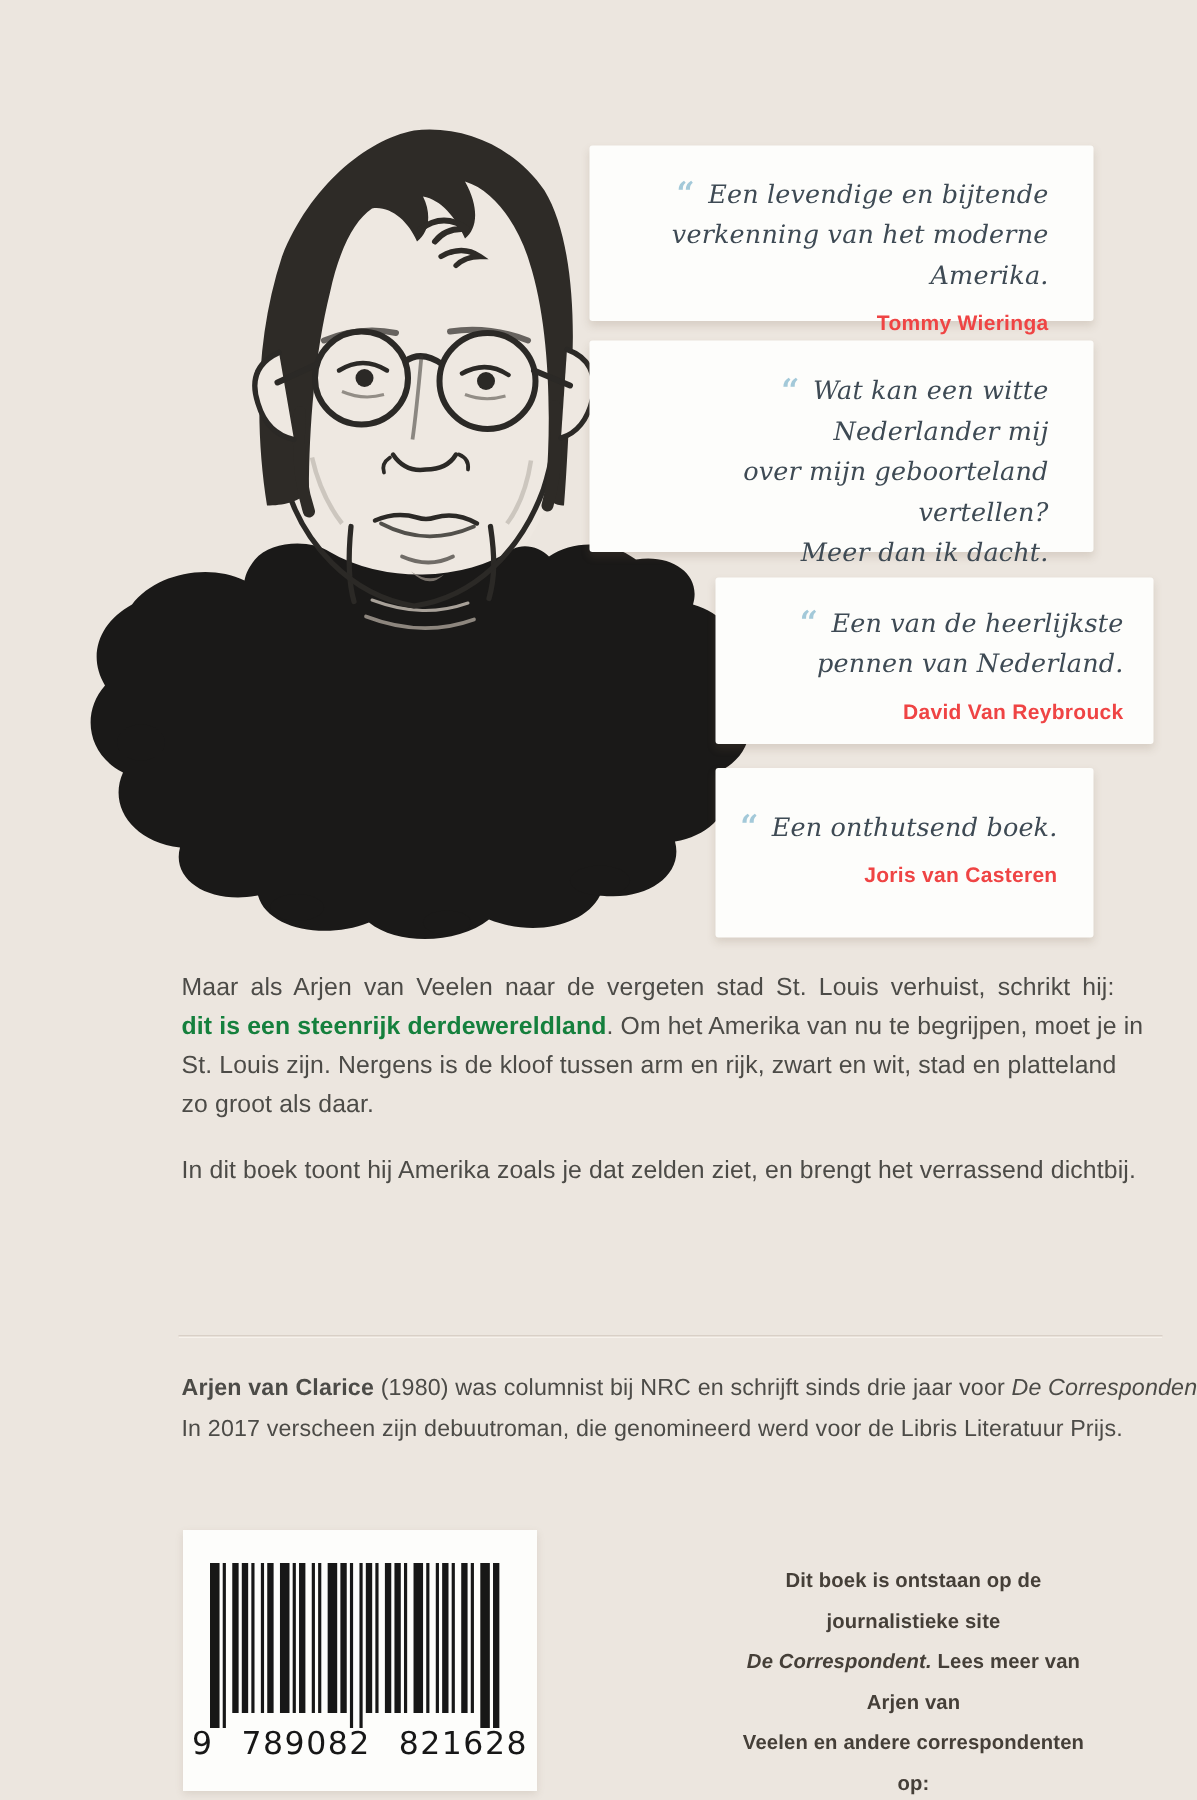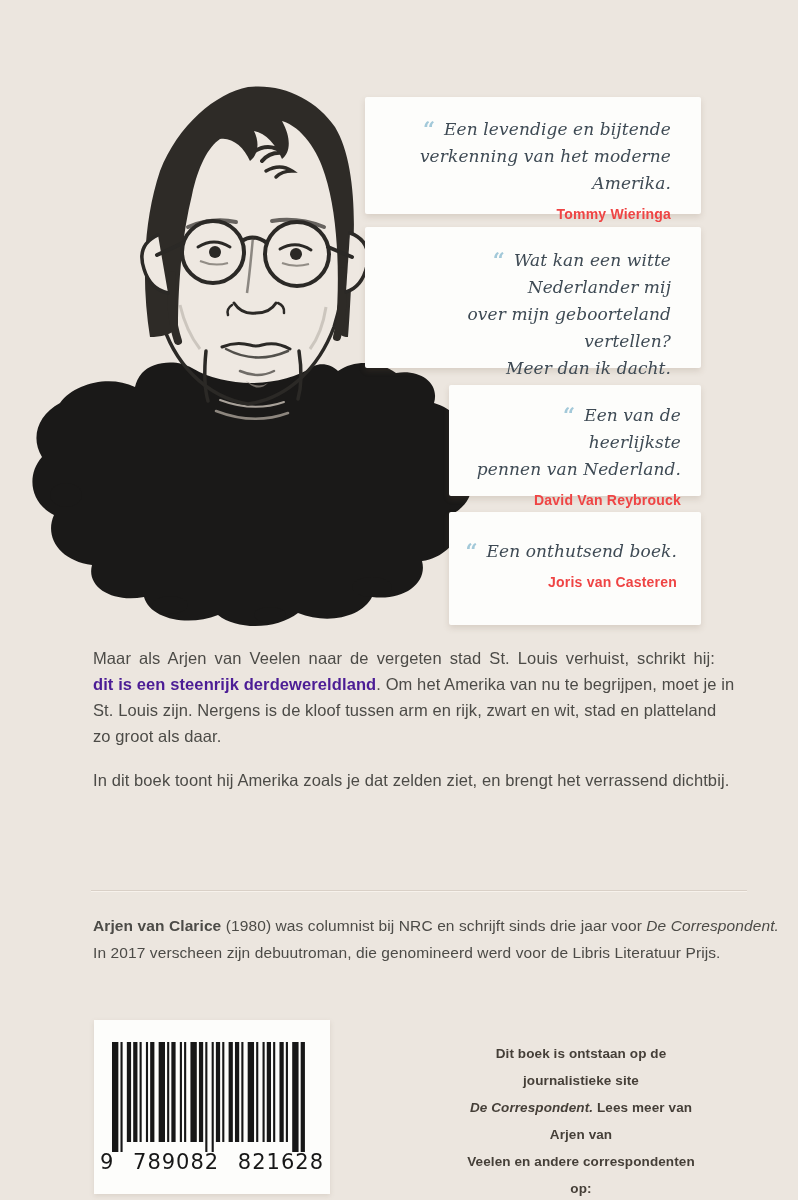--- a/index.html
+++ b/index.html
@@ -1,41 +1,41 @@
 <!DOCTYPE html>
 <html><head>
 <meta charset="utf-8">
 <style>
   html,body{margin:0;padding:0;}
   body{width:798px;height:1200px;overflow:hidden;position:relative;
        font-family:"Liberation Sans",sans-serif;background:#ece6df;}
-  .cover{position:absolute;inset:0;background:#ece6df;}
+  .cover{position:absolute;inset:0;background:#ece6df;margin-left:28px;}
 
   
   .qbox{position:absolute;background:#fdfdfb;border-radius:2px;
         box-shadow:0 3px 6px rgba(120,100,80,.18);
         text-align:right;box-sizing:border-box;}
   .qbox1{left:365px;top:97px;width:336px;height:117px;padding:19px 30px 0 16px;}
   .qbox2{left:365px;top:227px;width:336px;height:141px;padding:20px 30px 16px 16px;}
-  .qbox3{left:449px;top:385px;width:252px;height:111px;padding:17px 20px 0 24px;}
+  .qbox3{left:449px;top:385px;width:292px;height:111px;padding:17px 20px 0 24px;}
   .qbox4{left:449px;top:512px;width:252px;height:113px;padding:26px 24px 0 14px;}
   .qmark{font-family:"DejaVu Serif",serif;font-weight:700;font-size:21px;
          color:#a3c9d9;margin-right:9px;vertical-align:-1px;}
   .qtext{font-family:"DejaVu Serif",serif;font-style:italic;font-size:17px;
          line-height:27px;color:#3e4a54;white-space:pre-line;letter-spacing:.1px;}
   .qauthor{font-size:14px;font-weight:700;color:#ef4444;margin-top:9px;
            letter-spacing:.2px;}
 
   
   .bodycopy{position:absolute;left:93px;top:645px;width:650px;
             font-size:16.5px;line-height:26px;color:#4c4b47;letter-spacing:.1px;}
   .bodycopy p{margin:0 0 25px 0;}
   .bodycopy p.p2{margin-bottom:18px;}
   .bodycopy .jline{display:block;width:622px;text-align:justify;text-align-last:justify;}
-  .bodycopy b,.bodycopy span[data-b]{color:#4c1d95;}
+  .bodycopy b,.bodycopy span[data-b]{color:#15803d;}
 
   .divider{position:absolute;left:91px;top:890px;width:656px;height:1px;
            background:#d9d0c7;border-bottom:1px solid #f7f2ec;}
 
   .bio{position:absolute;left:93px;top:912px;width:690px;
        font-size:15.5px;line-height:27px;color:#4c4b47;letter-spacing:.1px;}
 
   
   .barcode-box{position:absolute;left:94px;top:1020px;width:236px;height:174px;
                background:#fdfdfb;box-shadow:0 2px 5px rgba(120,100,80,.15);}

